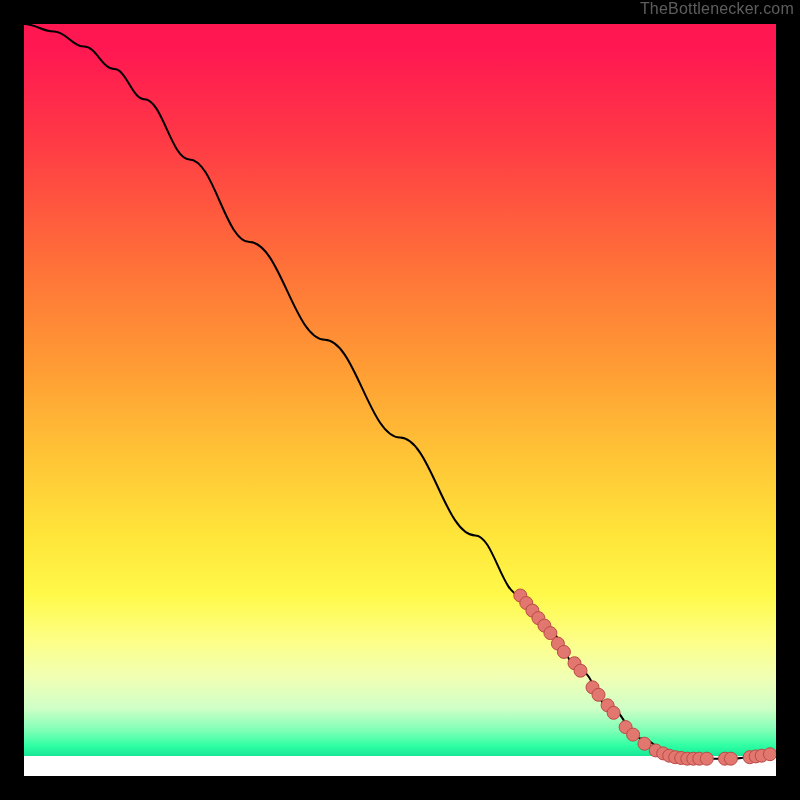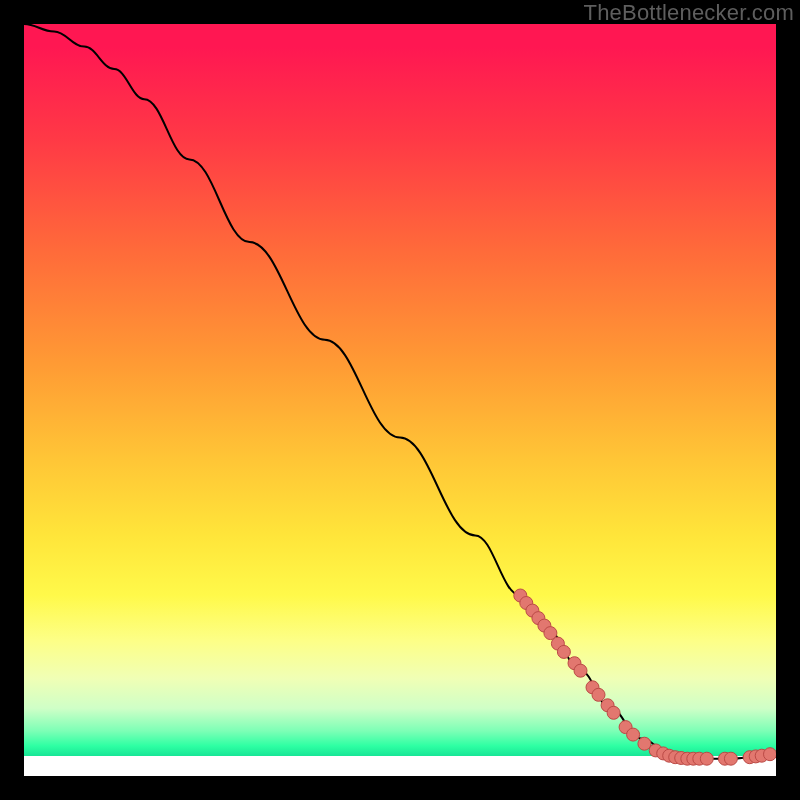--- a/index.html
+++ b/index.html
@@ -52,21 +52,21 @@
     position: absolute;
     inset: 0;
     width: 100%;
     height: 100%;
   }
   .watermark {
     position: absolute;
     top: 0;
     right: 6px;
     color: #5e5e5e;
-    font-size: 22px;
+    font-size: 16px;
     letter-spacing: 0.2px;
     font-weight: 500;
     margin-left: 48px;
   }
 </style>
 </head>
 <body>
 
 <div class="stage">
 

